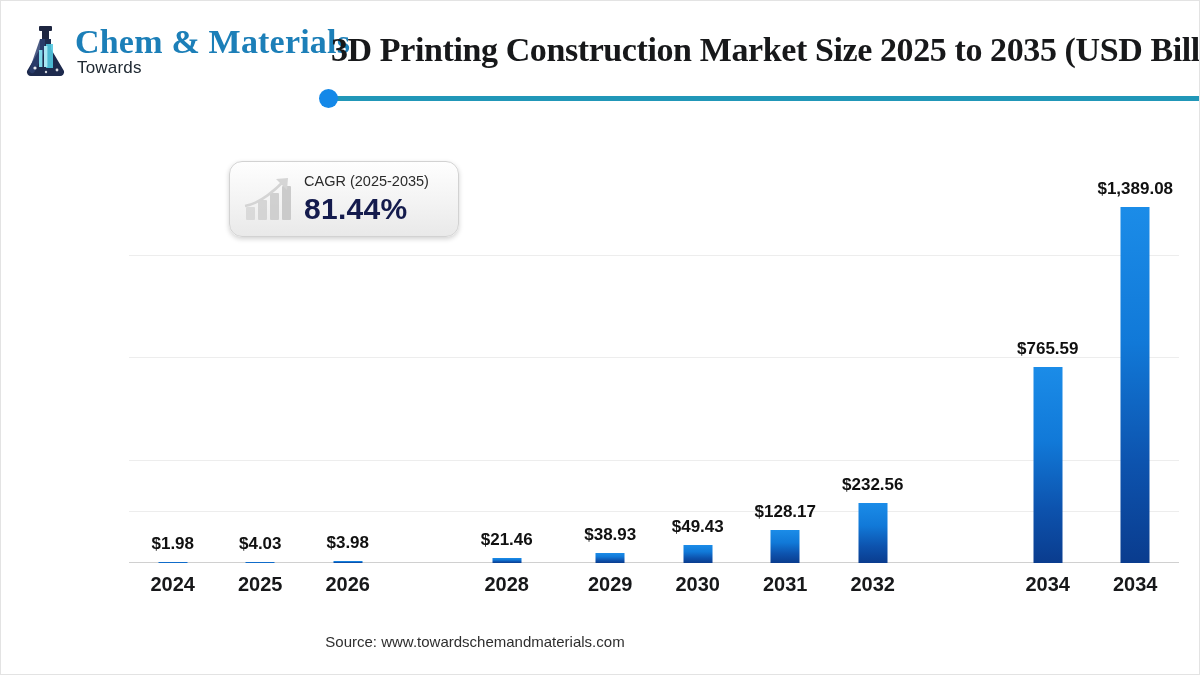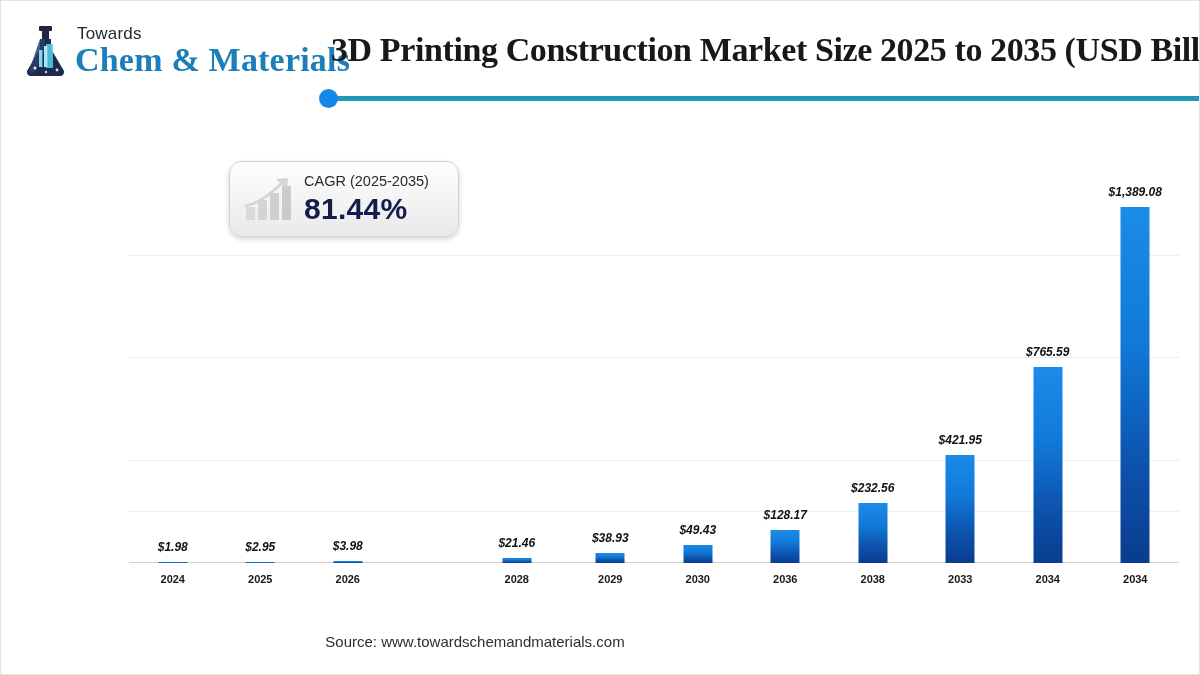--- a/index.html
+++ b/index.html
@@ -131,32 +131,31 @@
     left: 50%;
     transform: translateX(-50%);
     width: 29px;
     background: linear-gradient(to bottom, #1b8ce8 0%, #1179d8 38%, #0d53ae 72%, #0a3c8e 100%);
   }
   .bar-label {
     position: absolute;
     left: 50%;
     transform: translateX(-50%);
     white-space: nowrap;
-    font-size: 12px;
+    font-size: 17px;
     font-weight: bold;
     color: #111111;
-    font-style: italic;
   }
   .xtick {
     position: absolute;
     top: 420px;
     left: 50%;
     transform: translateX(-50%);
     white-space: nowrap;
-    font-size: 11px;
+    font-size: 20px;
     font-weight: bold;
     color: #17181a;
   }
 
   
   #cagr-badge {
     position: absolute;
     left: 228px;
     top: 160px;
     width: 230px;
@@ -219,22 +218,22 @@
         <path d="M21 16 L32 16 L32 26 L45 48 A4 4 0 0 1 41 53 L12 53 A4 4 0 0 1 8 48 L21 26 Z" fill="#1d2a4d"></path>
         <path d="M21 16 L26 16 L26 28 L16 48 A3 3 0 0 1 12 50 L10 48 Z" fill="#2b3e6e" opacity=".85"></path>
         <path d="M27 21 L34 21 L34 45 L27 45 Z" fill="#52c8e0" opacity=".9"></path>
         <rect x="20" y="27" width="3.4" height="17" fill="#7fd9ea"></rect>
         <rect x="25" y="23" width="3.4" height="21" fill="#a9e6f2"></rect>
         <circle cx="16" cy="45" r="1.6" fill="#ffffff" opacity=".9"></circle>
         <circle cx="38" cy="47" r="1.4" fill="#ffffff" opacity=".85"></circle>
         <circle cx="27" cy="49" r="1.2" fill="#ffffff" opacity=".8"></circle>
       </svg>
       <div id="logo-text">
+        <span id="logo-chem">Chem &amp; Materials</span>
         <span id="logo-towards">Towards</span>
-        <span id="logo-chem">Chem &amp; Materials</span>
       </div>
     </div>
 
     <div id="chart-title">3D Printing Construction Market Size 2025 to 2035 (USD Billion)</div>
     <div id="title-rule"></div>
     <div id="title-rule-dot"></div>
   </div>
 
   <div id="plot-area">
     <div id="gridlines">
@@ -246,57 +245,52 @@
     <div id="yticks"></div>
     <div id="axis-baseline"></div>
     <div id="bars">
         <div class="bar-slot" style="left: 0px; width: 87.5px;">
           <div class="bar" style="height: 1.5px;"></div>
           <div class="bar-label" style="bottom: 9.5px;">$1.98</div>
           <div class="xtick">2024</div>
         </div>
         <div class="bar-slot" style="left: 87.5px; width: 87.5px;">
           <div class="bar" style="height: 1.5px;"></div>
-          <div class="bar-label" style="bottom: 9.5px;">$2.95</div>
+          <div class="bar-label" style="bottom: 9.5px;">$4.03</div>
           <div class="xtick">2025</div>
         </div>
         <div class="bar-slot" style="left: 175px; width: 87.5px;">
           <div class="bar" style="height: 1.67075px;"></div>
           <div class="bar-label" style="bottom: 9.67075px;">$3.98</div>
           <div class="xtick">2026</div>
         </div>
-        <div class="bar-slot" style="left: 344px; width: 87.5px;">
+        <div class="bar-slot" style="left: 334px; width: 87.5px;">
           <div class="bar" style="height: 5.49913px;"></div>
           <div class="bar-label" style="bottom: 13.4991px;">$21.46</div>
           <div class="xtick">2028</div>
         </div>
         <div class="bar-slot" style="left: 437.5px; width: 87.5px;">
           <div class="bar" style="height: 9.97581px;"></div>
           <div class="bar-label" style="bottom: 17.9758px;">$38.93</div>
           <div class="xtick">2029</div>
         </div>
         <div class="bar-slot" style="left: 525px; width: 87.5px;">
           <div class="bar" style="height: 18.1015px;"></div>
           <div class="bar-label" style="bottom: 26.1015px;">$49.43</div>
           <div class="xtick">2030</div>
         </div>
         <div class="bar-slot" style="left: 612.5px; width: 87.5px;">
           <div class="bar" style="height: 32.8436px;"></div>
           <div class="bar-label" style="bottom: 40.8436px;">$128.17</div>
-          <div class="xtick">2036</div>
+          <div class="xtick">2031</div>
         </div>
         <div class="bar-slot" style="left: 700px; width: 87.5px;">
           <div class="bar" style="height: 59.5935px;"></div>
           <div class="bar-label" style="bottom: 67.5935px;">$232.56</div>
-          <div class="xtick">2038</div>
-        </div>
-        <div class="bar-slot" style="left: 787.5px; width: 87.5px;">
-          <div class="bar" style="height: 108.125px;"></div>
-          <div class="bar-label" style="bottom: 116.125px;">$421.95</div>
-          <div class="xtick">2033</div>
+          <div class="xtick">2032</div>
         </div>
         <div class="bar-slot" style="left: 875px; width: 87.5px;">
           <div class="bar" style="height: 196.182px;"></div>
           <div class="bar-label" style="bottom: 204.182px;">$765.59</div>
           <div class="xtick">2034</div>
         </div>
         <div class="bar-slot" style="left: 962.5px; width: 87.5px;">
           <div class="bar" style="height: 355.952px;"></div>
           <div class="bar-label" style="bottom: 363.952px;">$1,389.08</div>
           <div class="xtick">2034</div>

